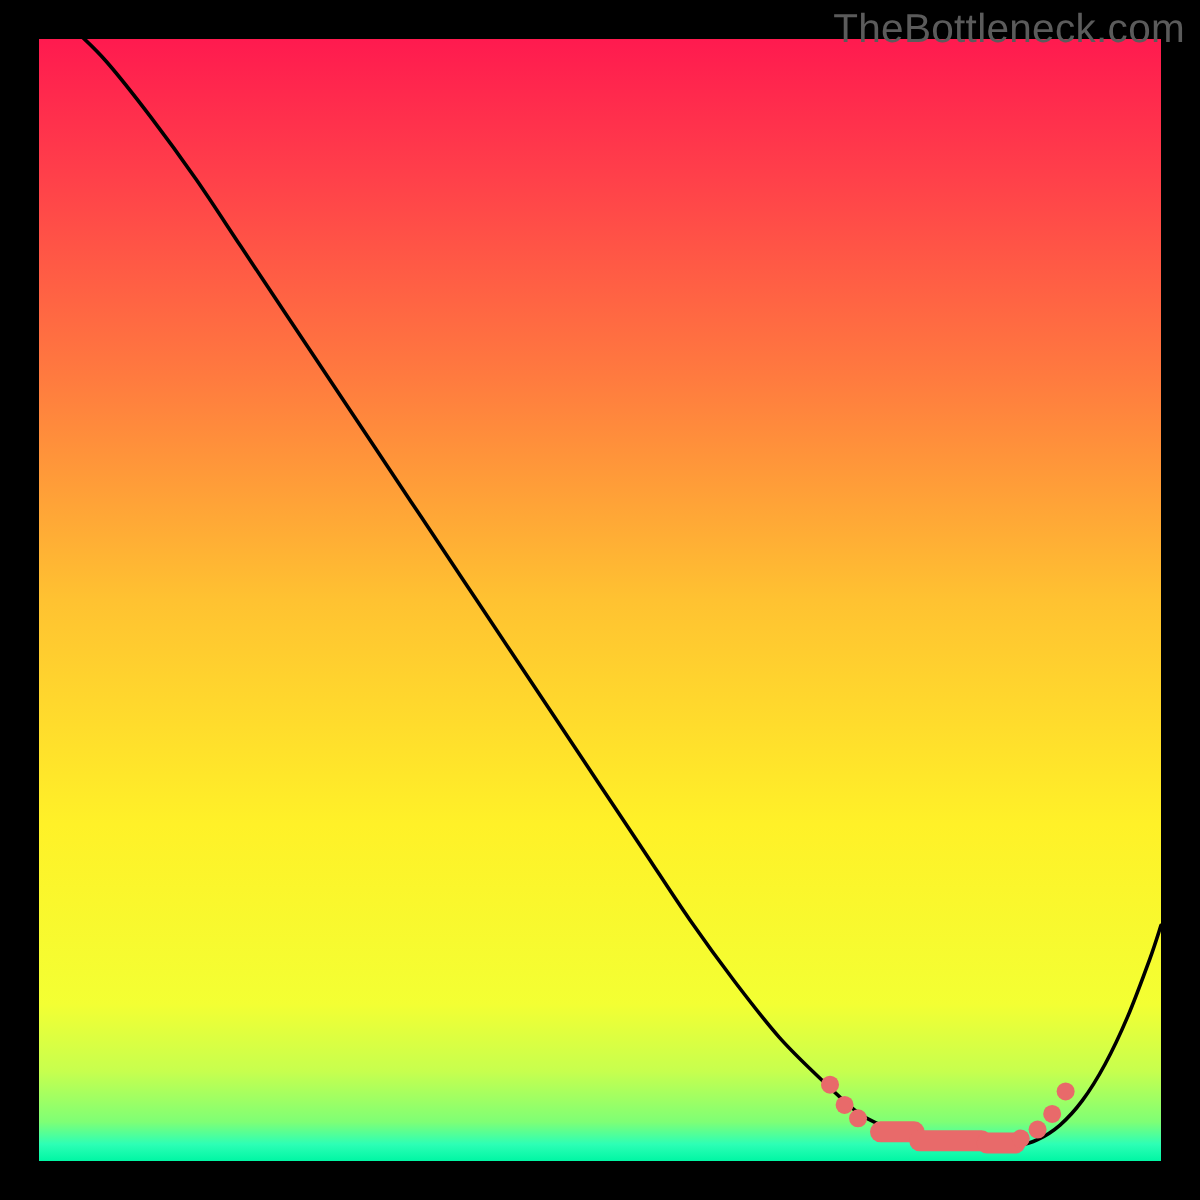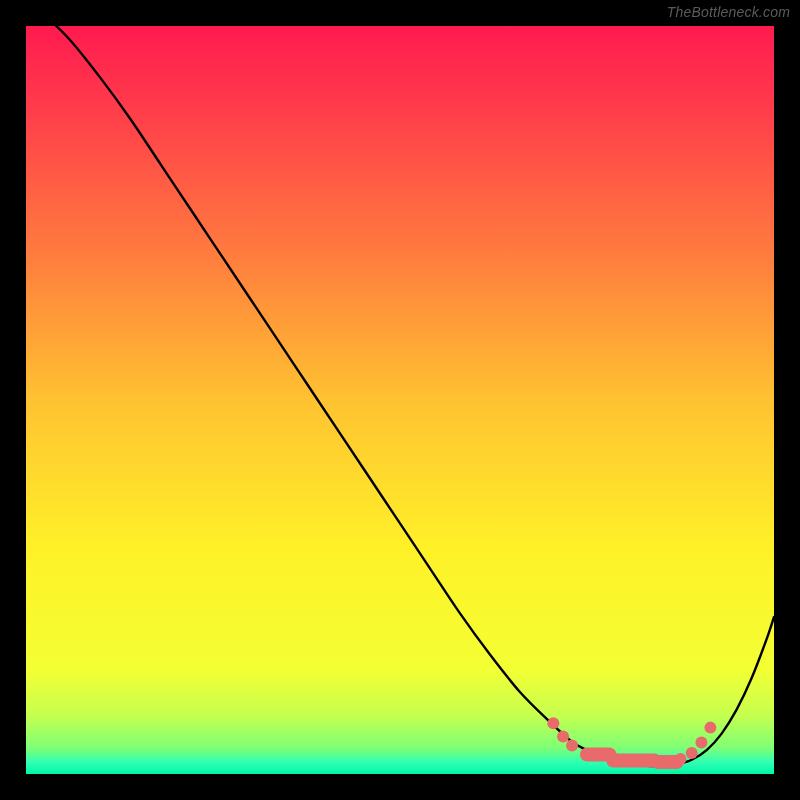--- a/index.html
+++ b/index.html
@@ -25,25 +25,24 @@
     top: 0;
     width: 748px;
     height: 748px;
     display: block;
   }
   .watermark {
     position: absolute;
     top: 4px;
     right: 10px;
     color: #5b5b5b;
-    font-size: 14px;
+    font-size: 27px;
     font-weight: 500;
     letter-spacing: 0.2px;
     user-select: none;
-    font-style: italic;
   }
 </style>
 </head>
 <body>
 
 <div class="frame">
   <svg class="plot" viewBox="0 0 748 748">
     <defs>
       <linearGradient id="bg-grad" x1="0" y1="0" x2="0" y2="1">
           <stop offset="0%" stop-color="#ff1a4f"></stop>

